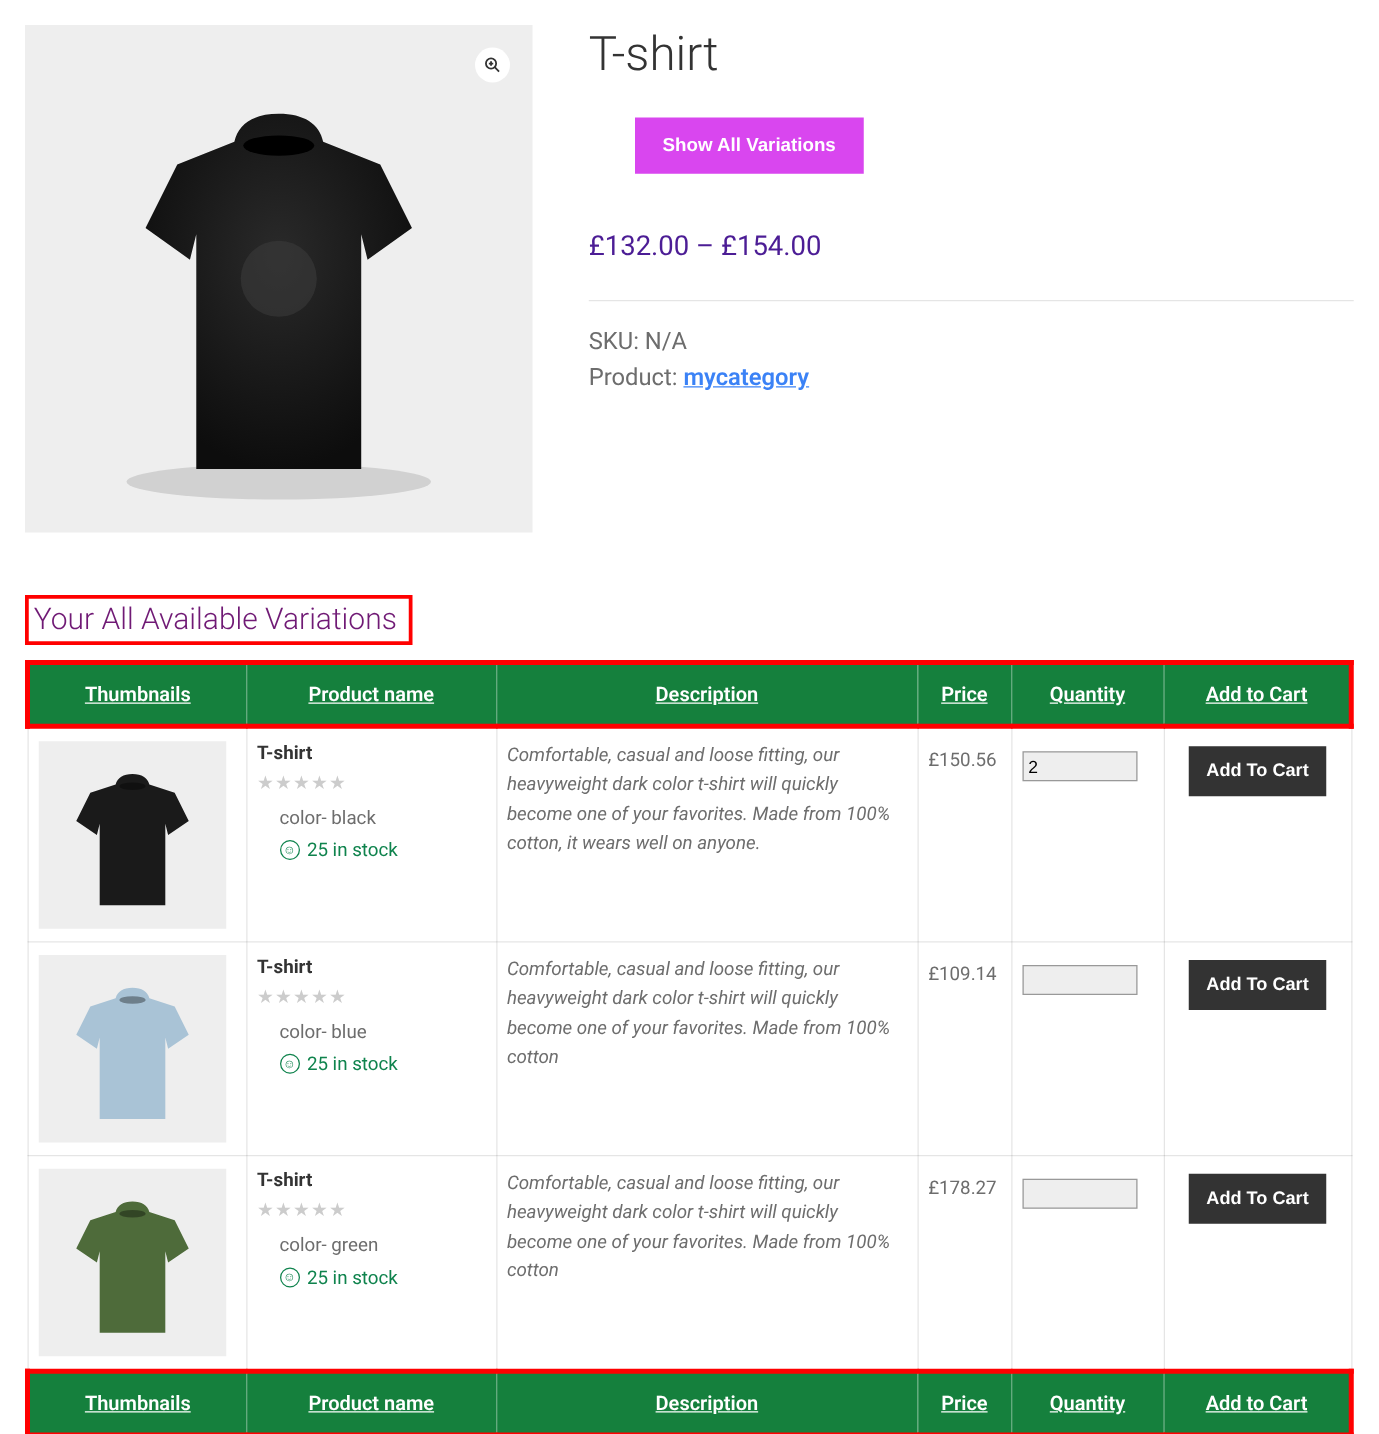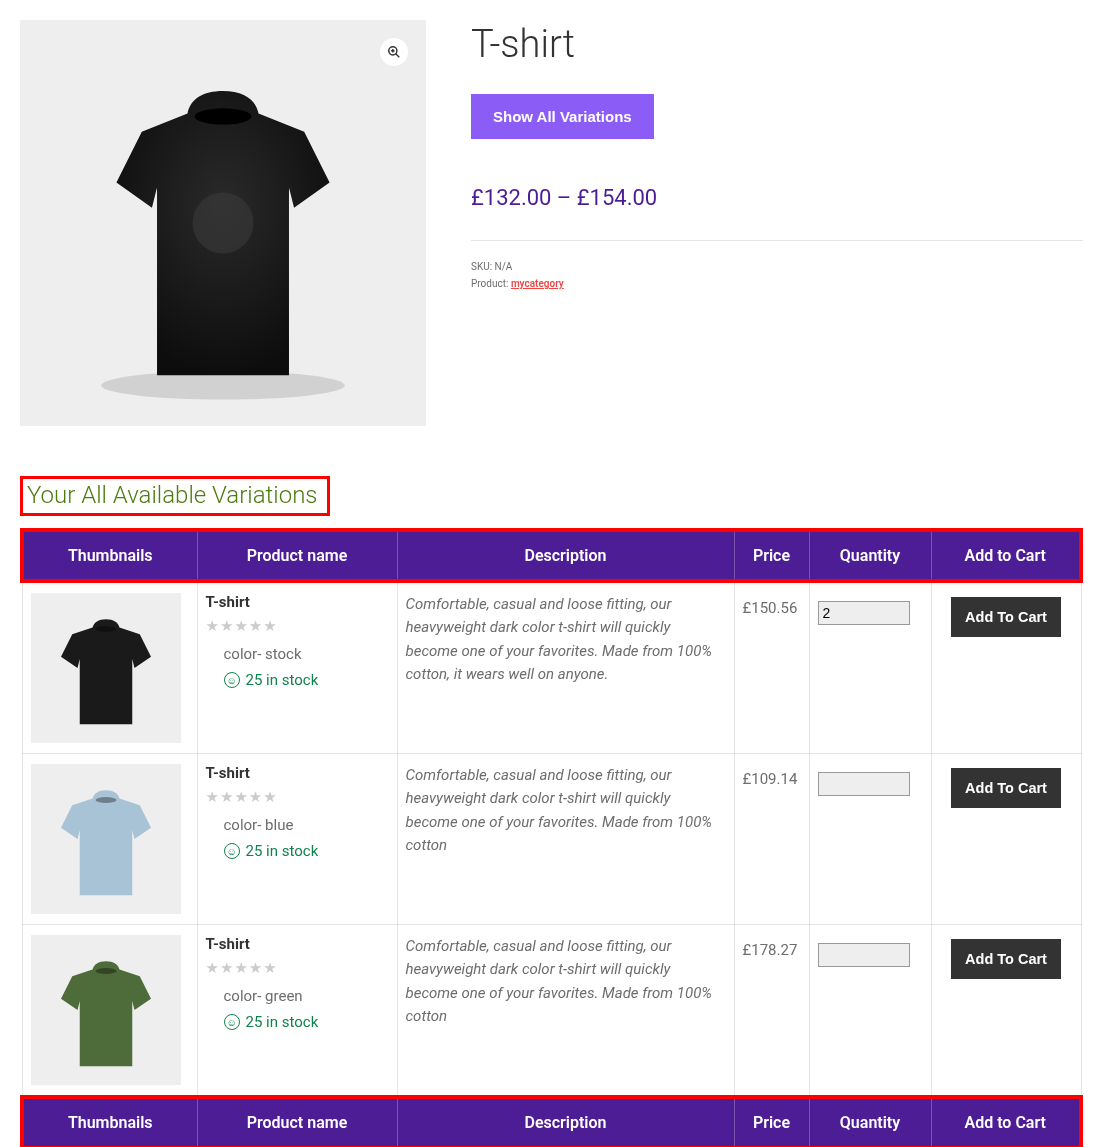--- a/index.html
+++ b/index.html
@@ -41,75 +41,77 @@
   .tshirt-svg { width: 100%; height: 100%; }
   .summary { flex: 1; }
   .summary h1 {
     font-size: 38px;
     font-weight: 300;
     margin: 2px 0 28px 0;
     color: #333;
   }
   .btn-dark {
     display: inline-block;
-    background: #8b5cf6;
+    background: #d946ef;
     color: #fff;
     border: none;
     padding: 14px 22px;
     font-size: 15px;
     font-weight: 600;
     cursor: pointer;
+    margin-left: 37px;
   }
   .price-range {
     margin: 46px 0 30px 0;
     font-size: 22px;
     color: #4c1d95;
   }
   .divider {
     border: none;
     border-top: 1px solid rgba(0,0,0,0.1);
     margin: 12px 0 20px 0;
   }
   .meta {
-    font-size: 10px;
+    font-size: 19px;
     color: #6d6d6d;
   }
   .meta-row { margin: 0 0 6px 0; }
   .meta a {
-    color: #ef4444;
+    color: #3b82f6;
     text-decoration: underline;
     font-weight: 600;
   }
 
   .section-title {
     display: inline-block;
     font-size: 24px;
     font-weight: 300;
-    color: #4d7c0f;
+    color: #701a75;
     border: 3px solid #ff0000;
     padding: 2px 10px 4px 4px;
     margin-bottom: 12px;
   }
 
   table.variations {
     width: 100%;
     border-collapse: collapse;
     table-layout: fixed;
   }
   table.variations thead tr, table.variations tfoot tr {
     border: 4px solid #ff0000;
   }
   table.variations th {
-    background: #4c1d95;
+    background: #15803d;
     color: #fff;
     font-weight: 600;
     font-size: 16px;
     padding: 14px 8px;
     border-left: 1px solid rgba(255,255,255,0.25);
     text-align: center;
+    text-decoration: underline;
   }
   table.variations th:first-child { border-left: none; }
   table.variations td {
     border: 1px solid rgba(0,0,0,0.1);
     padding: 10px 8px;
     vertical-align: top;
     font-size: 15px;
     color: #6d6d6d;
   }
   .col-thumb  { width: 175px; }
@@ -234,21 +236,21 @@
           <div class="thumb-box">
             <svg width="150" height="150" viewBox="0 0 200 200">
               <path d="M100 35 C90 35 84 39 82 46 L55 55 L40 85 L62 100 L65 88 L65 175 L135 175 L135 88 L138 100 L160 85 L145 55 L118 46 C116 39 110 35 100 35 Z" fill="#1a1a1a"></path>
               <ellipse cx="100" cy="48" rx="14" ry="4" fill="rgba(0,0,0,0.35)"></ellipse>
             </svg>
           </div>
         </td>
         <td>
           <div class="pname">T-shirt</div>
           <div class="stars">★★★★★</div>
-          <div class="var-attr">color- stock</div>
+          <div class="var-attr">color- black</div>
           <div class="stock">
             <span class="stock-icon">☺</span>
             <span>25 in stock</span>
           </div>
         </td>
         <td class="desc">Comfortable, casual and loose fitting, our heavyweight dark color t-shirt will quickly become one of your favorites. Made from 100% cotton, it wears well on anyone.</td>
         <td class="price-cell">£150.56</td>
         <td><input type="number" class="qty-input" value="2" style=""></td>
         <td class="cart-cell"><button class="btn-cart">Add To Cart</button></td>
       </tr>

